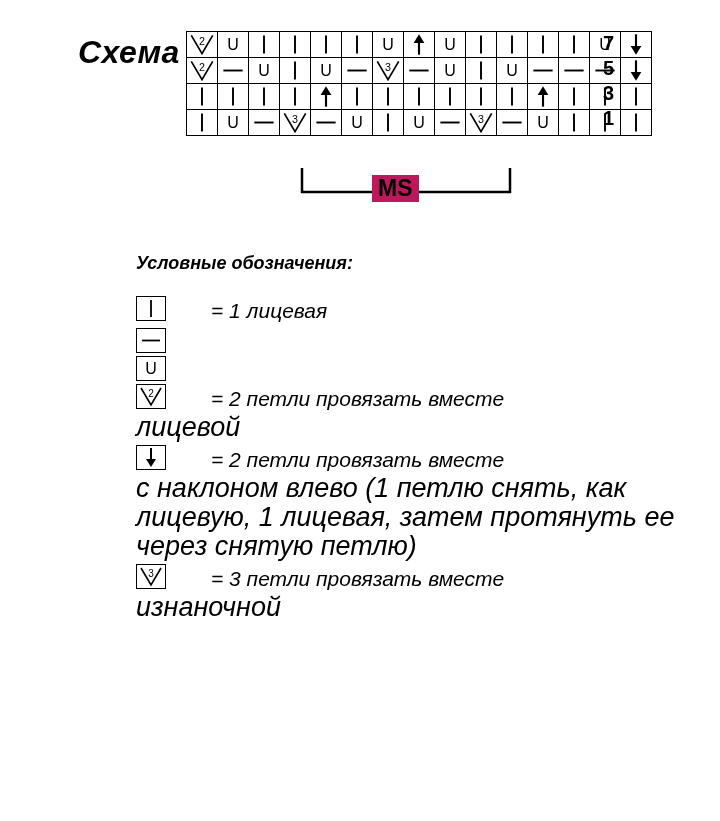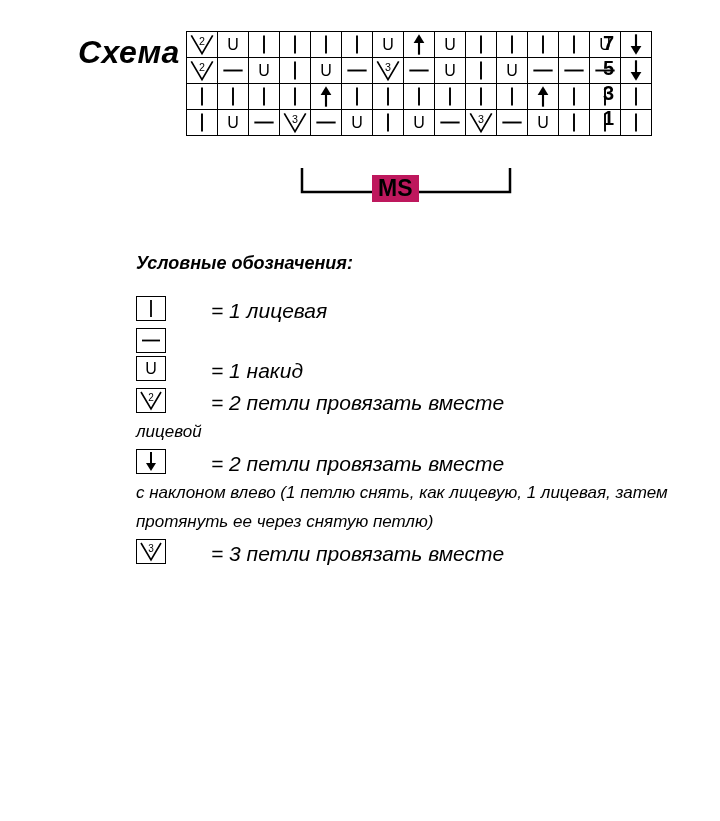--- a/index.html
+++ b/index.html
@@ -138,21 +138,21 @@
     margin-right: 10px;
   }
   .legend-text {
     font-size: 21px;
     font-style: italic;
     line-height: 29px;
     padding-top: 0px;
     margin-left: 35px;
   }
   .legend-cont {
-    font-size: 17px;
+    font-size: 27px;
     font-style: italic;
     line-height: 29px;
     display: block;
   }
 </style>
 </head>
 <body>
 
 <div id="chart-block">
 
@@ -614,21 +614,20 @@
             <line x1="5" y1="11.5" x2="23" y2="11.5" stroke="#000" stroke-width="1.8"></line>
           </svg>
         </span>
       </div>
     </div>
     <div class="legend-item">
       <div class="legend-row">
         <span class="legend-symbol">
           <span style="font-size:16px;font-family:'Liberation Sans',sans-serif;line-height:23px;">U</span>
         </span>
-        <span class="legend-text">= 1 накид</span>
       </div>
     </div>
     <div class="legend-item">
       <div class="legend-row">
         <span class="legend-symbol">
           <svg class="g" width="28" height="23" viewBox="0 0 28 23">
             <path d="M4,3 L14,20 L24,3" stroke="#000" stroke-width="1.6" fill="none"></path>
             <text x="14" y="12" font-size="10" font-family="Liberation Sans, sans-serif" text-anchor="middle" fill="#000">2</text>
           </svg>
         </span>
@@ -651,14 +650,15 @@
     <div class="legend-item">
       <div class="legend-row">
         <span class="legend-symbol">
           <svg class="g" width="28" height="23" viewBox="0 0 28 23">
             <path d="M4,3 L14,20 L24,3" stroke="#000" stroke-width="1.6" fill="none"></path>
             <text x="14" y="12" font-size="10" font-family="Liberation Sans, sans-serif" text-anchor="middle" fill="#000">3</text>
           </svg>
         </span>
         <span class="legend-text">= 3 петли провязать вместе</span>
       </div>
+      <span class="legend-cont">изнаночной</span>
     </div>
   </div>
 
 </body></html>

